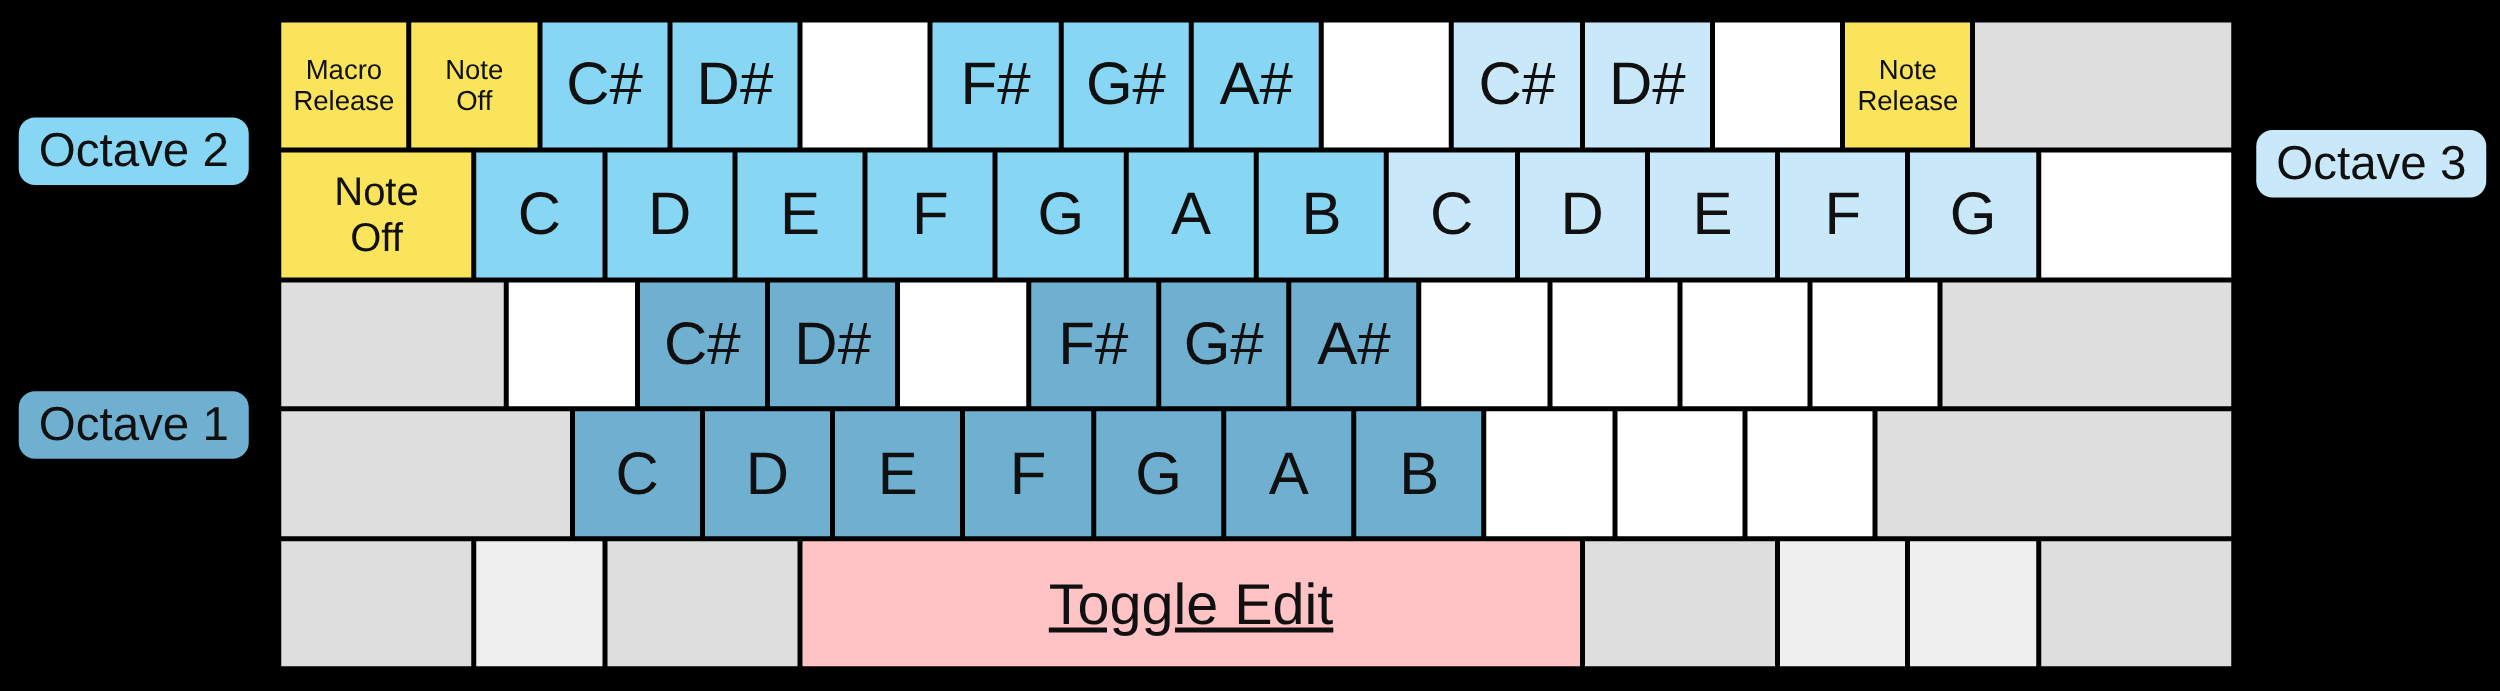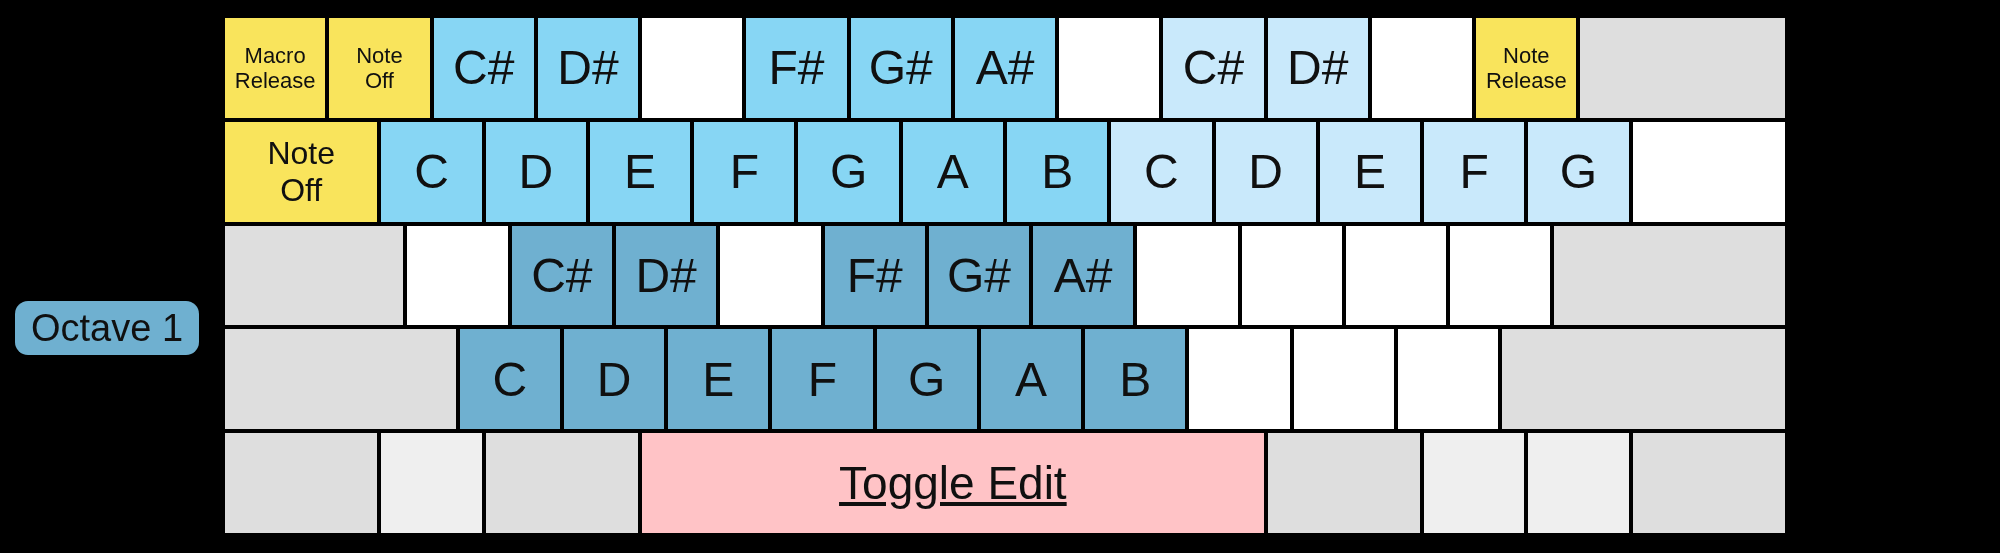--- a/index.html
+++ b/index.html
@@ -52,28 +52,30 @@
     border-radius: 13px;
     display: flex;
     align-items: center;
     justify-content: center;
     padding: 0 16px;
     font-size: 38px;
     color: #101010;
     white-space: nowrap;
   }
   .badge-octave2 { left: 15px;   top: 94px;  background: var(--octave2); }
-  .badge-octave1 { left: 15px;   top: 301px; background: var(--octave1); }
+  .badge-octave1 { left: 15px;   top: 313px; background: var(--octave1); }
   .badge-octave3 { left: 1805px; top: 104px; background: var(--octave3); }
 </style>
 </head>
 <body>
 
 <div class="page">
+  <div class="badge badge-octave2">Octave 2</div>
   <div class="badge badge-octave1">Octave 1</div>
+  <div class="badge badge-octave3">Octave 3</div>
   <div class="kb">
       <div class="key c-yellow fs-small" style="grid-column: span 4;">Macro
 Release</div>
       <div class="key c-yellow fs-small" style="grid-column: span 4;">Note
 Off</div>
       <div class="key c-octave2 fs-note" style="grid-column: span 4;">C#</div>
       <div class="key c-octave2 fs-note" style="grid-column: span 4;">D#</div>
       <div class="key c-white fs-note" style="grid-column: span 4;"></div>
       <div class="key c-octave2 fs-note" style="grid-column: span 4;">F#</div>
       <div class="key c-octave2 fs-note" style="grid-column: span 4;">G#</div>

